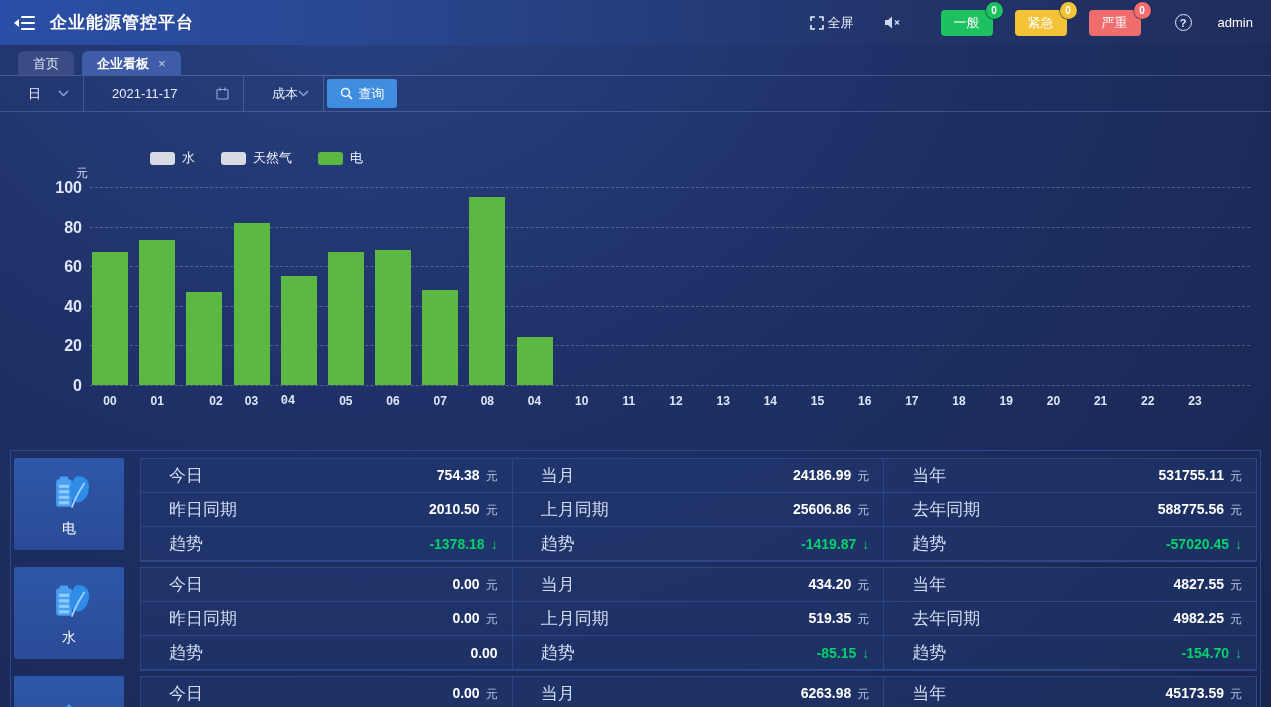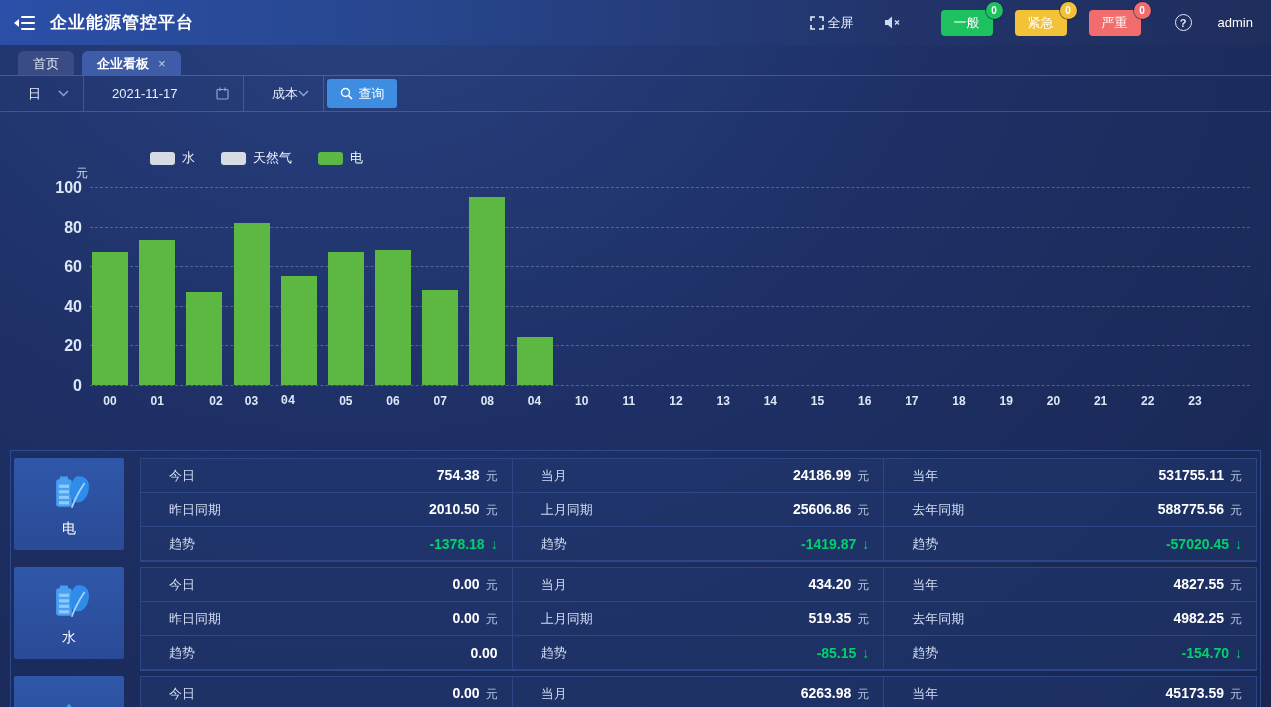--- a/index.html
+++ b/index.html
@@ -109,21 +109,21 @@
   .stat-tile .tile-label { font-size:14px; color:#fff; }
   .stat-table {
     flex:1; display:grid; grid-template-columns:repeat(3,1fr); grid-auto-rows:34px;
     border:1px solid #2c4686; background:rgba(38,62,122,.35);
   }
   .cell {
     display:flex; align-items:center; justify-content:space-between;
     padding:0 14px 0 28px; border-right:1px solid #2c4686; border-bottom:1px solid #2c4686;
   }
   .cell:nth-child(3n) { border-right:none; }
-  .cell-label { font-size:13px; color:#d3ddf2; }
+  .cell-label { font-size:17px; color:#d3ddf2; }
   .cell-right { display:flex; align-items:baseline; }
   .cell-value { font-size:14px; font-weight:bold; color:#fff; }
   .cell-unit { font-size:12px; color:#b7c4e0; margin-left:6px; }
   .trend-down .cell-value { color:#00d16b;text-align:right; }
   .trend-arrow { color:#00d16b; font-size:14px; font-weight:bold; margin-left:6px; }
 
   svg { display:block; }
 </style>
 </head>
 <body>

